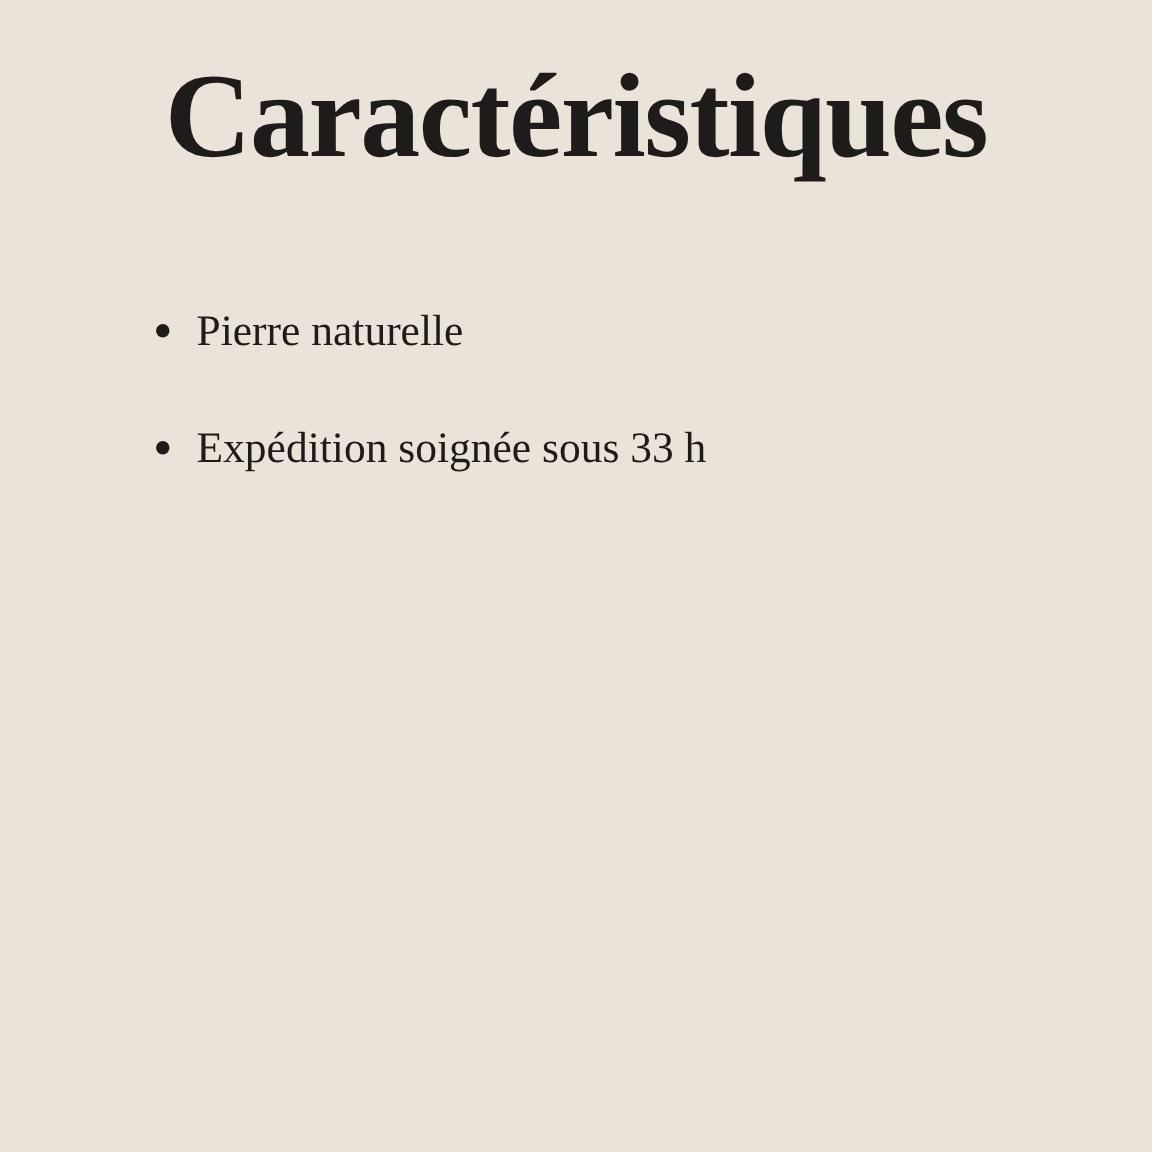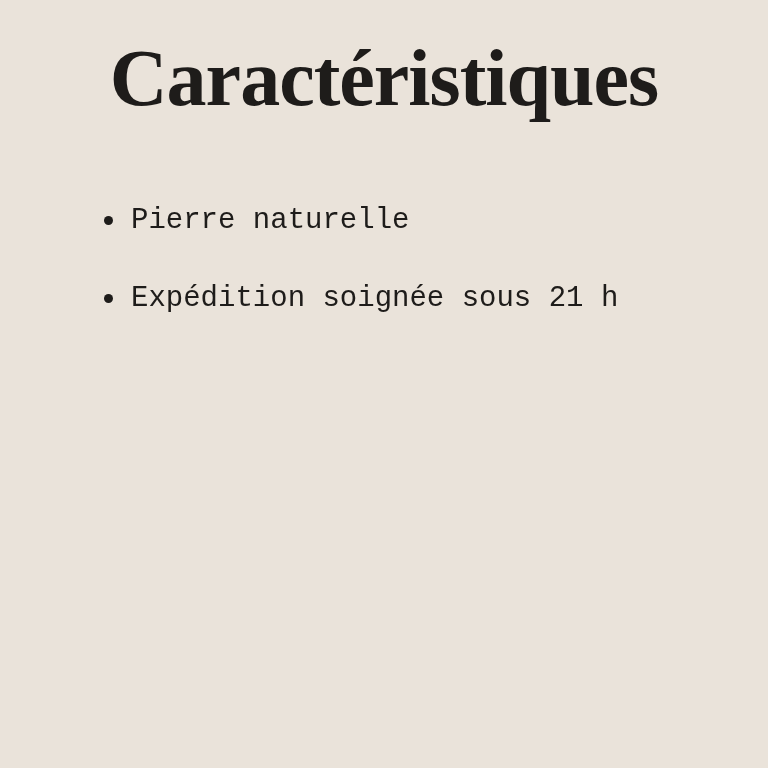--- a/index.html
+++ b/index.html
@@ -46,21 +46,20 @@
     width: 9px;
     height: 9px;
     margin-top: 14px;
     border-radius: 50%;
     background: #1E1C1A;
   }
   .feature-text {
     flex: 1 1 auto;
     text-align: justify;
     white-space: pre-wrap;
-    font-family: Liberation Mono, monospace;
   }
 </style>
 </head>
 <body>
 
 <div class="card">
 
   <h1 class="card-title">Caractéristiques</h1>
 
   <ul class="feature-list">
@@ -69,17 +68,17 @@
       <span class="bullet"></span>
       <span class="feature-text">Pierre naturelle</span>
     </li>
 
 
 
 
 
     <li class="feature-item">
       <span class="bullet"></span>
-      <span class="feature-text">Expédition soignée sous 21 h</span>
+      <span class="feature-text">Expédition soignée sous 33 h</span>
     </li>
 
   </ul>
 </div>
 
 </body></html>

